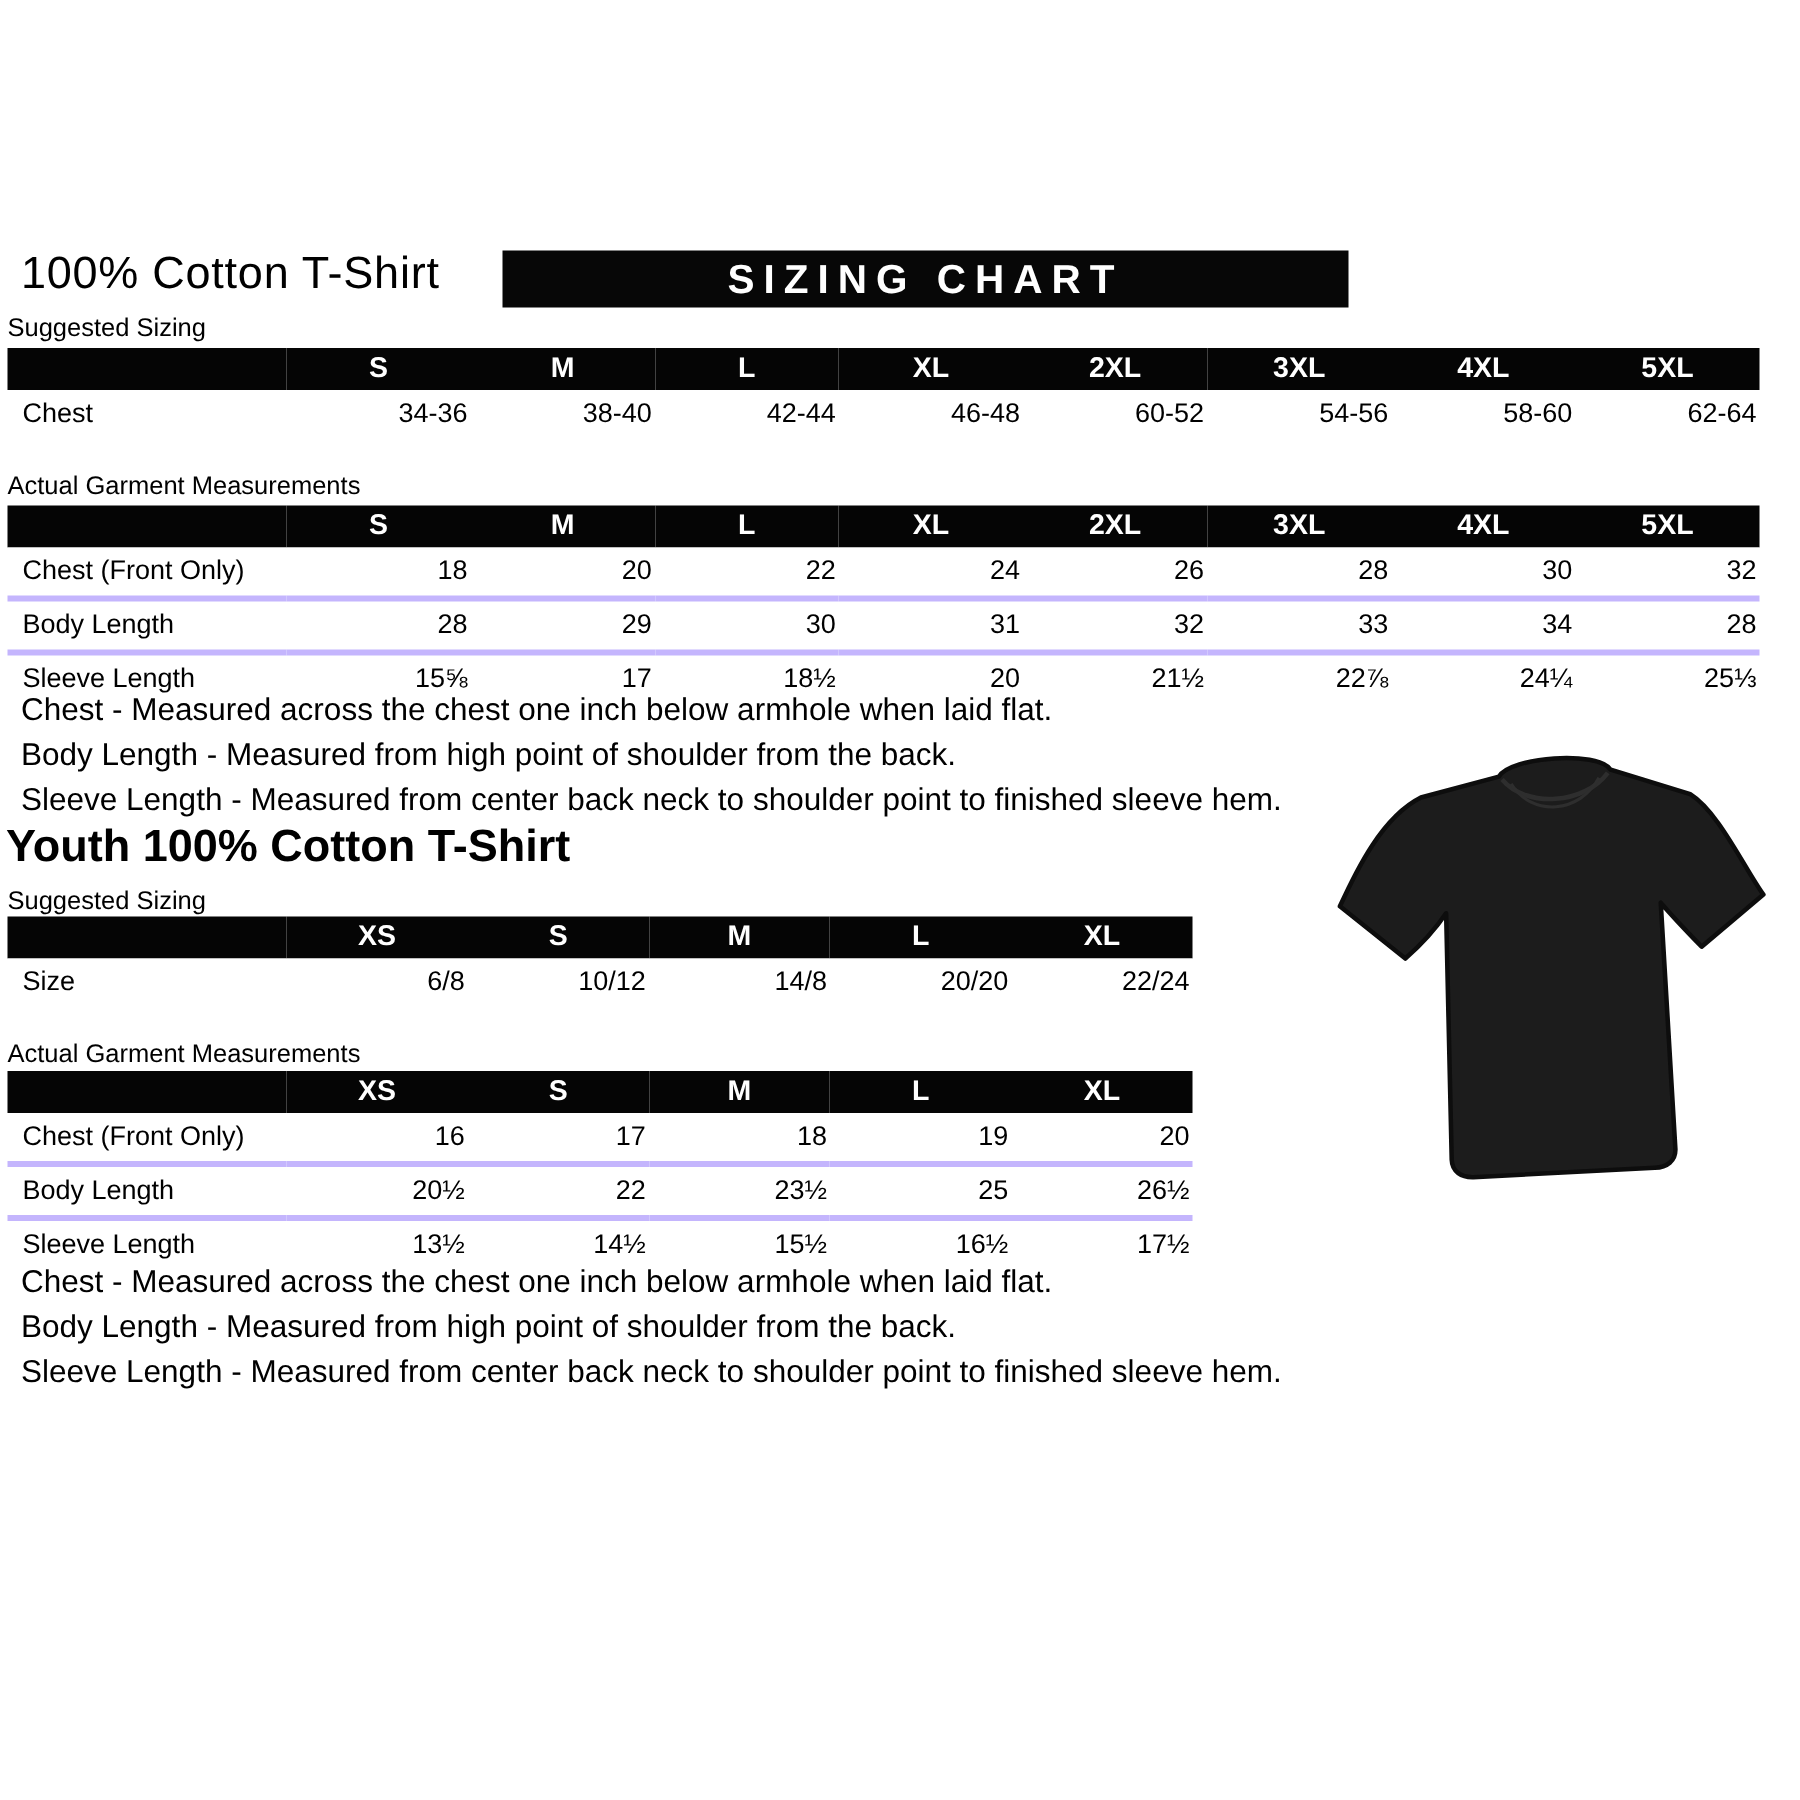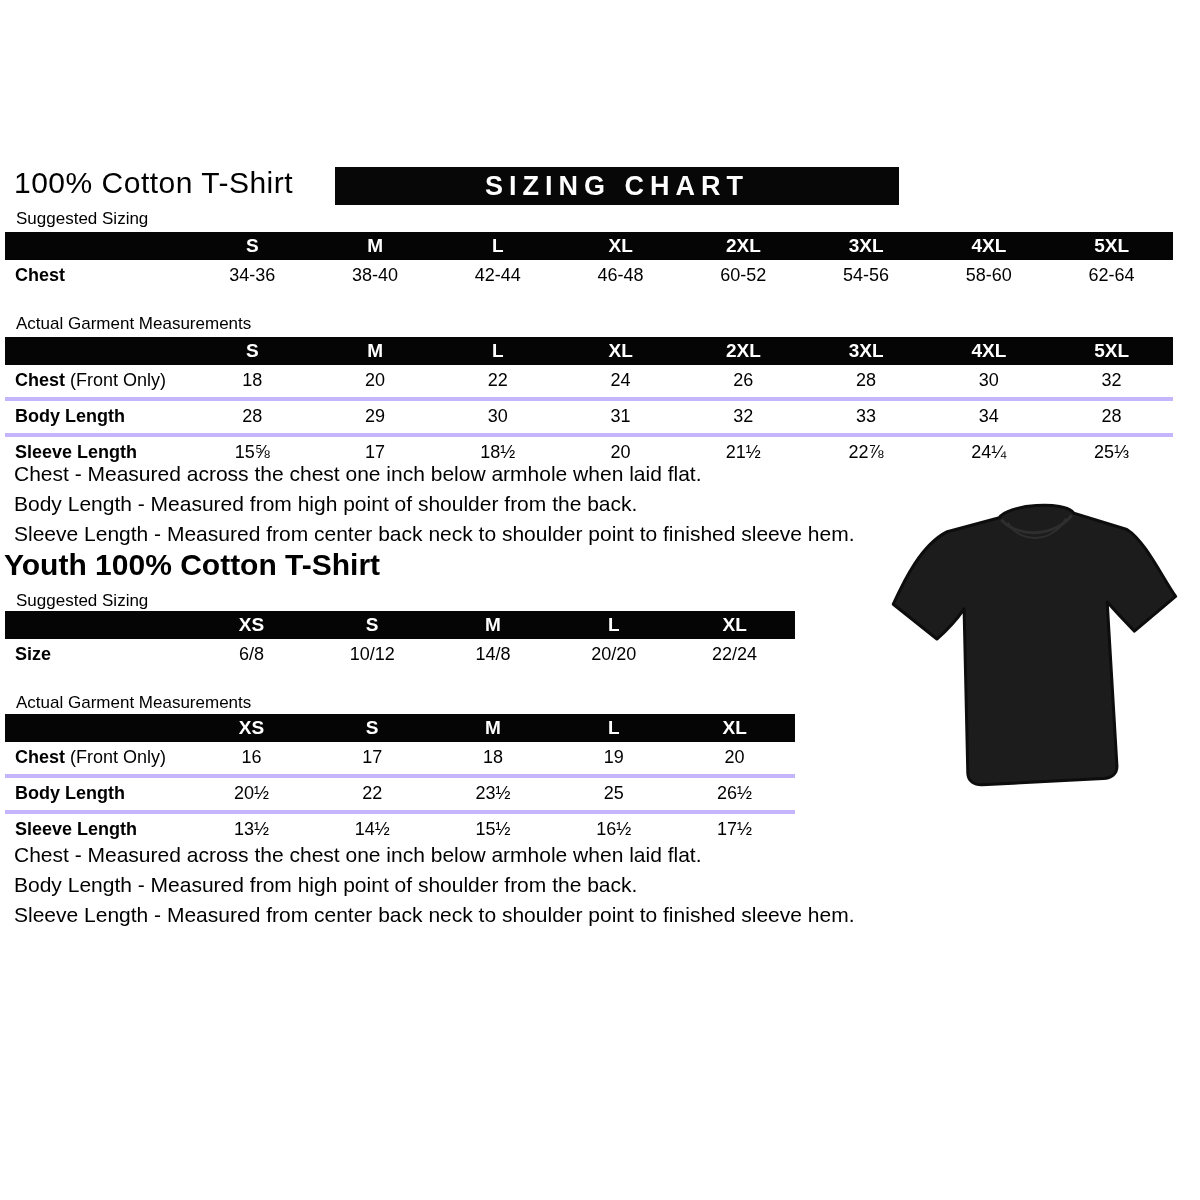--- a/index.html
+++ b/index.html
@@ -13,21 +13,21 @@
   .main-title {
     position:absolute; left:14px; top:166px;
     font-size:30px; font-weight:400; letter-spacing:0.5px; white-space:nowrap;
   }
   .banner {
     position:absolute; left:335px; top:167px; width:564px; height:38px;
     background:#070707; color:#ffffff;
     display:flex; align-items:center; justify-content:center;
     font-size:27px; font-weight:700; letter-spacing:6px; white-space:nowrap;text-align:right;
   }
-  .section-label { position:absolute; left:16px; font-size:17px; white-space:nowrap; }
+  .section-label { position:absolute; left:5px; font-size:17px; white-space:nowrap; }
   .lbl-adult-suggested { top:209px; }
   .lbl-adult-actual   { top:314px; }
   .lbl-youth-suggested{ top:591px; }
   .lbl-youth-actual   { top:693px; }
   .youth-title {
     position:absolute; left:4px; top:548px;
     font-size:30px; font-weight:700; white-space:nowrap;
   }
   table.size-table {
     position:absolute; left:5px; border-collapse:collapse; table-layout:fixed;
@@ -37,27 +37,27 @@
   .t-adult-suggested { top:232px; }
   .t-adult-actual    { top:337px; }
   .t-youth-suggested { top:611px; }
   .t-youth-actual    { top:714px; }
   .size-table thead th {
     background:#050505; color:#ffffff;
     font-size:19px; font-weight:700; text-align:center;
     padding:3px 0 4px 0; line-height:21px;
   }
   .size-table tbody td {
-    font-size:18px; text-align:center; padding:5px 2px 6px 2px; line-height:21px;
+    font-size:18px; text-align:right; padding:5px 2px 6px 2px; line-height:21px;
     background:#ffffff;
   }
   .size-table tbody td.row-label {
     text-align:left; padding-left:10px; white-space:nowrap;
   }
-  .size-table tbody td.row-label b { font-weight:700;margin-top:16px; }
+  .size-table tbody td.row-label b { font-weight:400;margin-top:16px; }
   .size-table tbody td.row-label .suffix { font-weight:400; }
   .size-table tbody tr:not(:first-child) td { border-top:4px solid #c4b5fd; }
   .notes { position:absolute; left:14px; font-size:21px; line-height:30px; }
   .notes-adult { top:459px; }
   .notes-youth { top:840px; }
   .notes div { white-space:nowrap; }
   .tshirt-wrap {
     position:absolute; left:884px; top:470px; width:312px; height:348px;
     transform:rotate(-2deg);
   }

